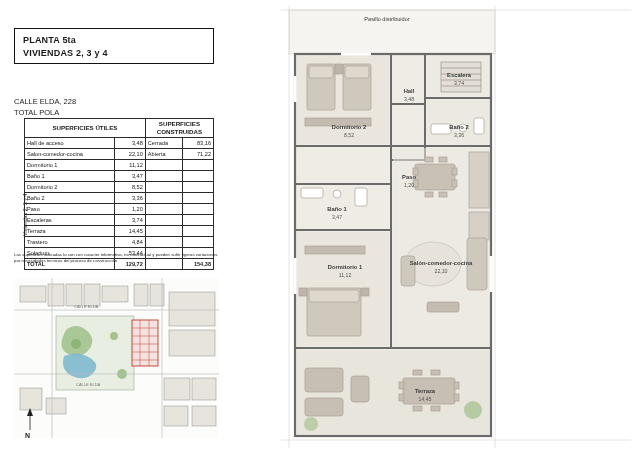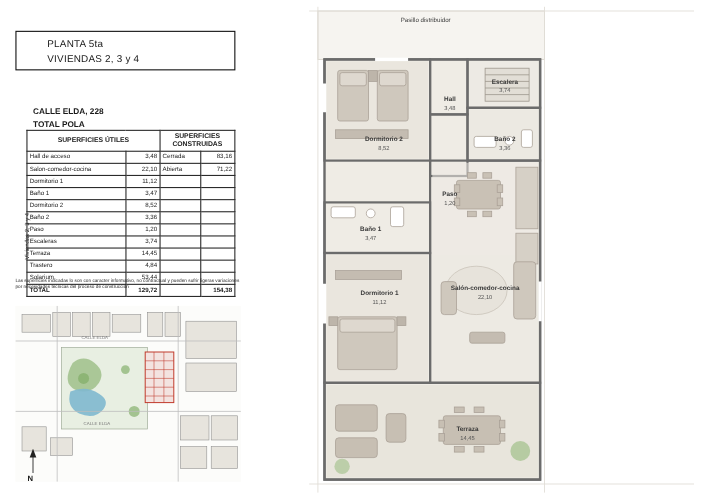--- a/index.html
+++ b/index.html
@@ -1,23 +1,23 @@
 <!DOCTYPE html>
 <html><head>
 <meta charset="utf-8">
 <style>
   html,body{margin:0;padding:0;}
   body{width:640px;height:452px;background:#ffffff;font-family:"Liberation Sans",sans-serif;color:#1a1a1a;overflow:hidden;}
   #sheet{position:relative;width:640px;height:452px;}
 
   
   .title-box{position:absolute;left:14px;top:28px;width:200px;height:36px;border:1px solid #111;box-sizing:border-box;padding:5px 8px;}
-  .title-box div{font-size:9px;font-weight:normal;letter-spacing:.2px;line-height:13px;margin-left:20px;}
-
-  .addr{position:absolute;left:30px;top:96px;font-size:7.5px;font-weight:bold;line-height:11px;}
+  .title-box div{font-size:9px;font-weight:bold;letter-spacing:.2px;line-height:13px;}
+
+  .addr{position:absolute;left:14px;top:96px;font-size:7.5px;font-weight:normal;line-height:11px;}
 
   .tbl{position:absolute;left:24px;top:118px;width:190px;border-collapse:collapse;font-size:5.6px;}
   .tbl td,.tbl th{border:0.6px solid #2b2b2b;padding:1px 2px;line-height:8px;}
   .tbl .hdr{font-weight:bold;text-align:center;font-size:6.2px;height:9px;}
   .tbl .hdr2{font-weight:bold;text-align:center;font-size:6.2px;}
   .tbl .num{text-align:right;width:26px;}
   .tbl .lbl{text-align:left;}
   .tbl .tot td{font-weight:bold;}
   .vert{position:absolute;left:14px;top:140px;width:10px;height:100px;}
   .vert span{display:block;transform:rotate(-90deg);transform-origin:left top;position:absolute;left:8px;top:96px;font-size:5.4px;white-space:nowrap;}

